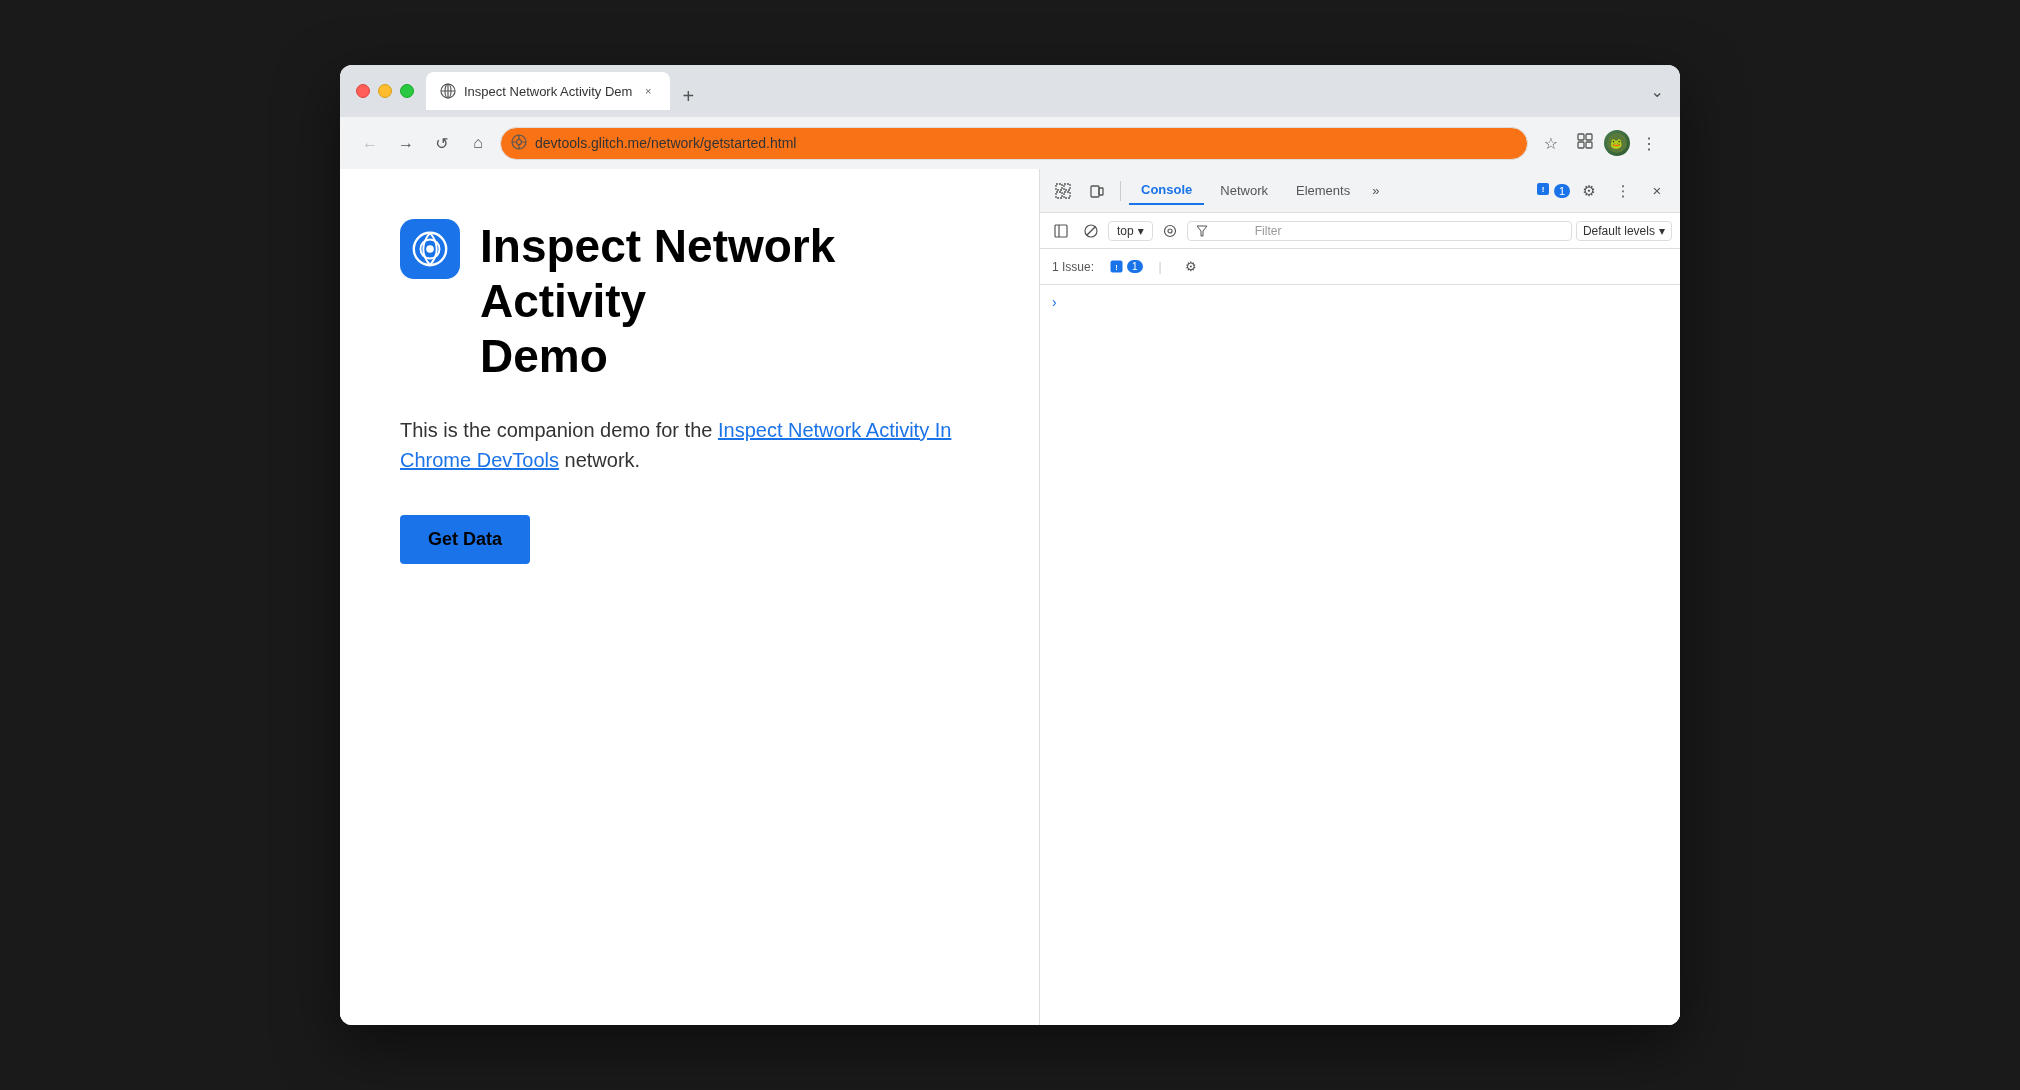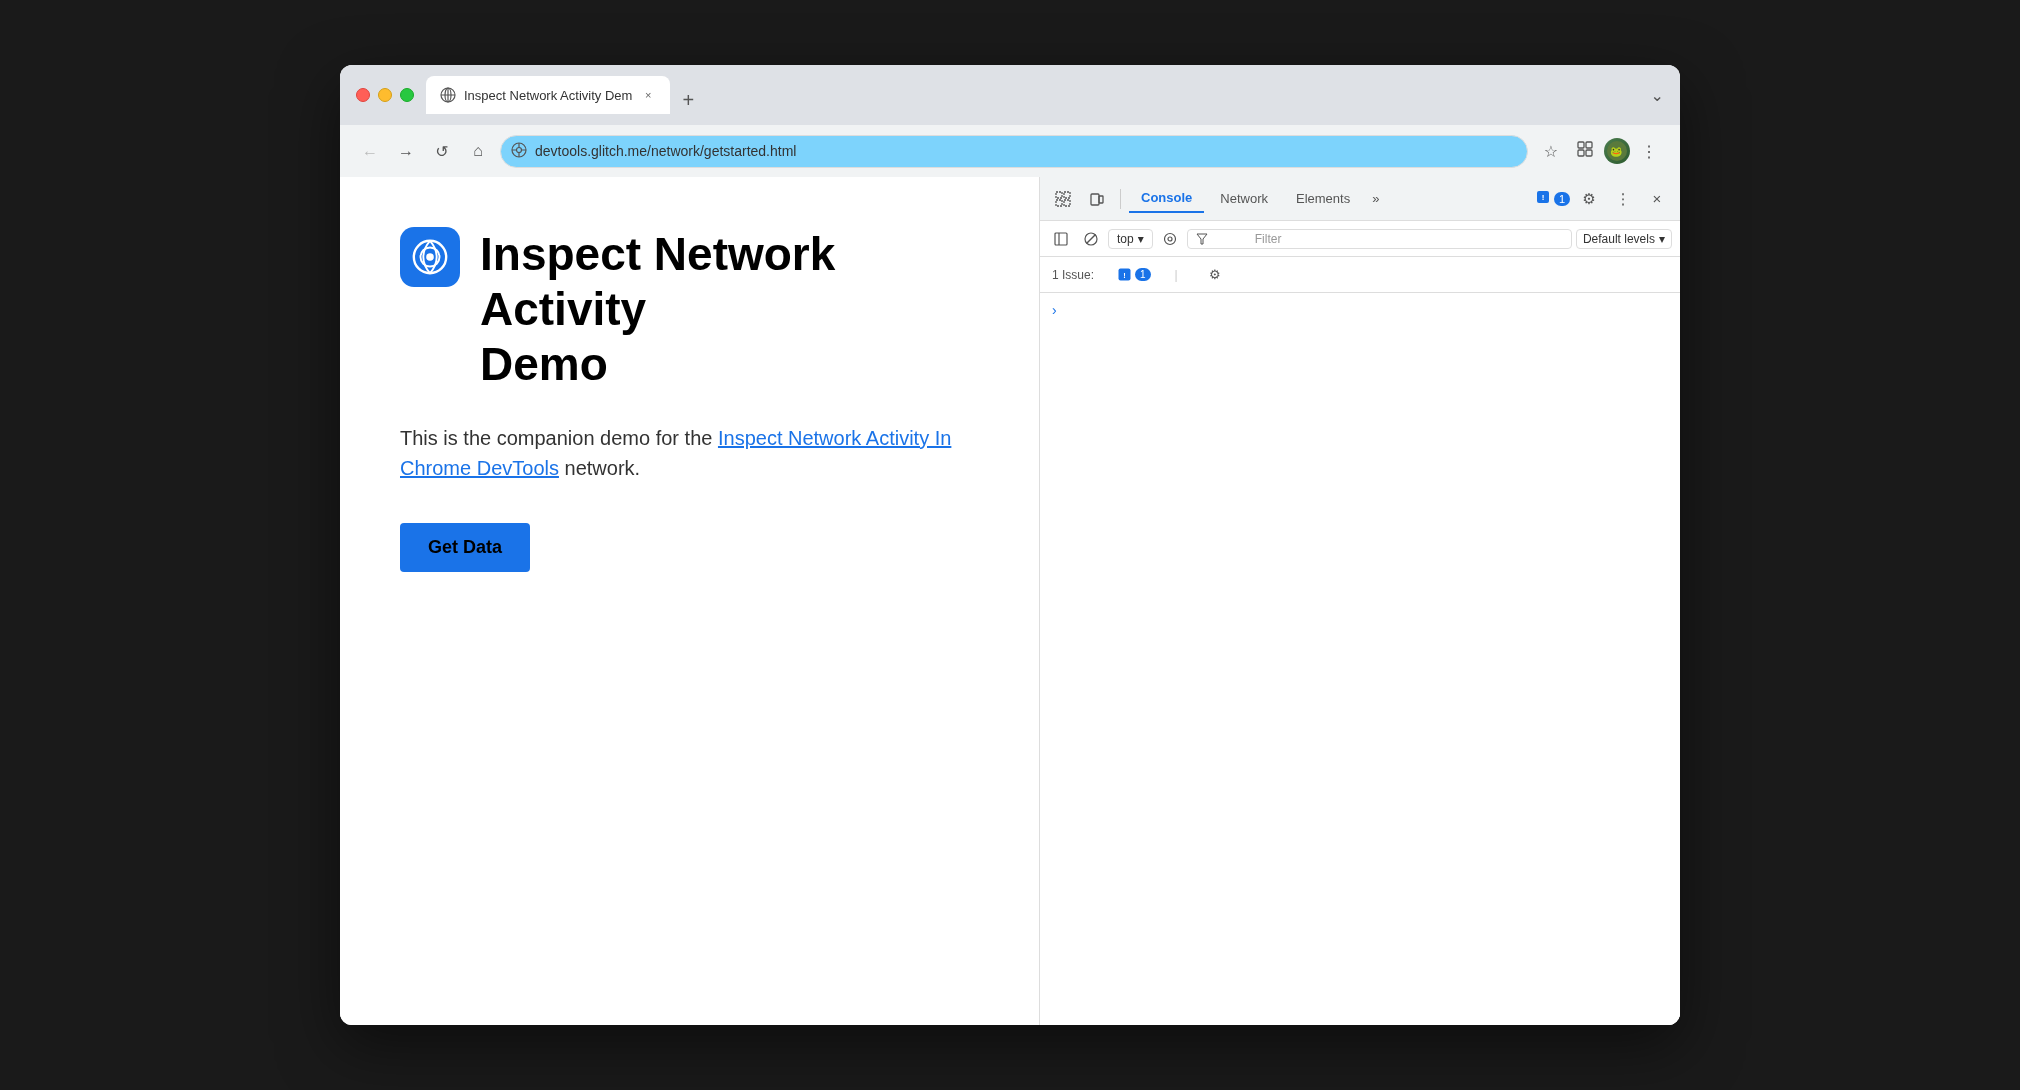--- a/index.html
+++ b/index.html
@@ -20,21 +20,21 @@
       overflow: hidden;
       box-shadow: 0 20px 60px rgba(0,0,0,0.5);
       display: flex;
       flex-direction: column;
     }
 
     
     .title-bar {
       background: #dee1e6;
       padding: 0 16px;
-      height: 60px;
+      height: 52px;
       display: flex;
       align-items: center;
       gap: 12px;
       flex-shrink: 0;
     }
 
     .traffic-lights {
       display: flex;
       gap: 8px;
       align-items: center;
@@ -134,21 +134,21 @@
       justify-content: center;
       border-radius: 50%;
       cursor: pointer;
       color: #555;
       font-size: 16px;
     }
     .nav-btn.disabled { color: #bbb; cursor: default; }
 
     .address-bar {
       flex: 1;
-      background: #7dd3fc;
+      background: #f97316;
       border: 1px solid #ddd;
       border-radius: 20px;
       padding: 6px 14px 6px 10px;
       display: flex;
       align-items: center;
       gap: 8px;
       font-size: 14px;
       color: #333;
     }
 
@@ -396,21 +396,21 @@
       border-radius: 4px;
       white-space: nowrap;
     }
 
     
     .issues-bar {
       border-bottom: 1px solid #ddd;
       padding: 6px 12px;
       display: flex;
       align-items: center;
-      gap: 24px;
+      gap: 16px;
       font-size: 12px;
       color: #555;
       height: 36px;
     }
 
     .issue-badge-inline {
       background: #1a73e8;
       color: #fff;
       font-size: 10px;
       padding: 1px 5px;

